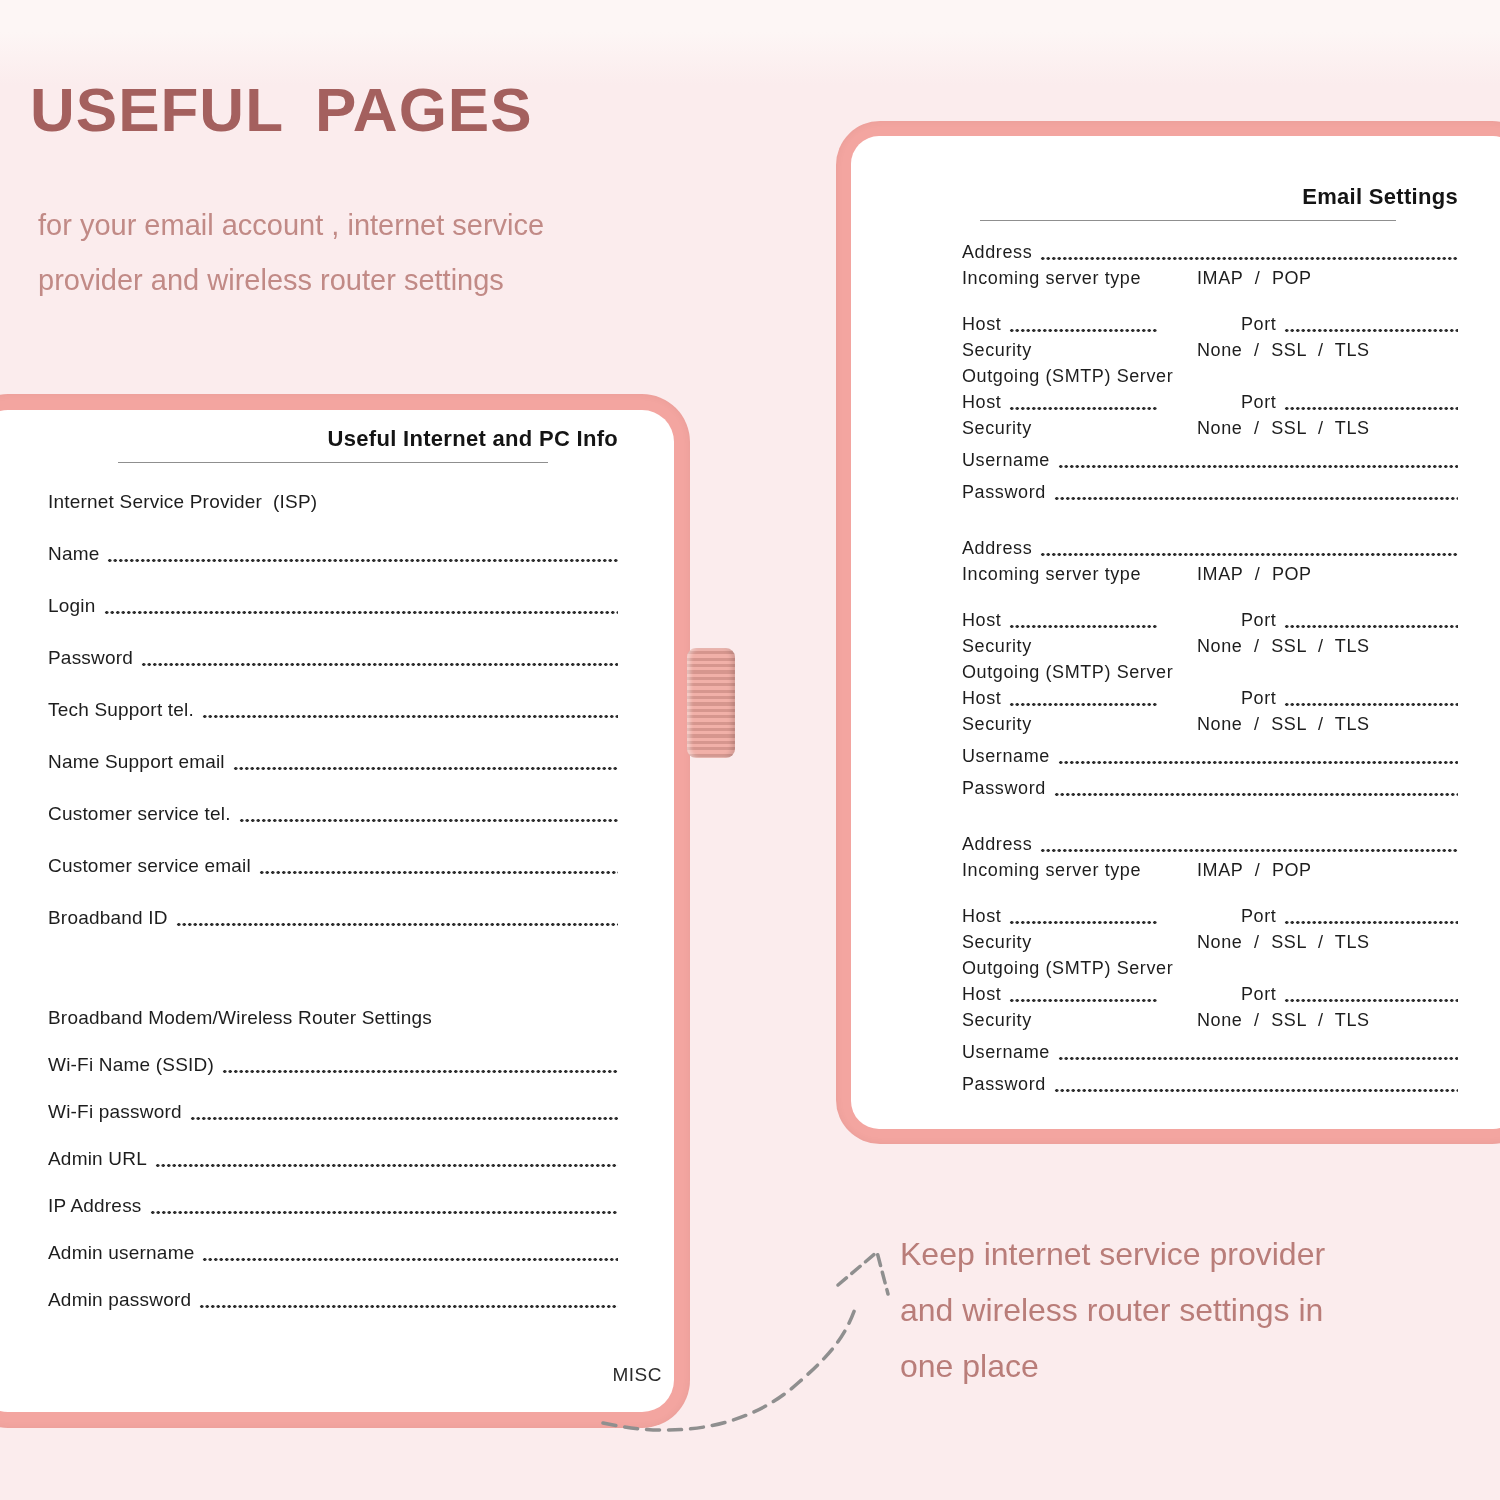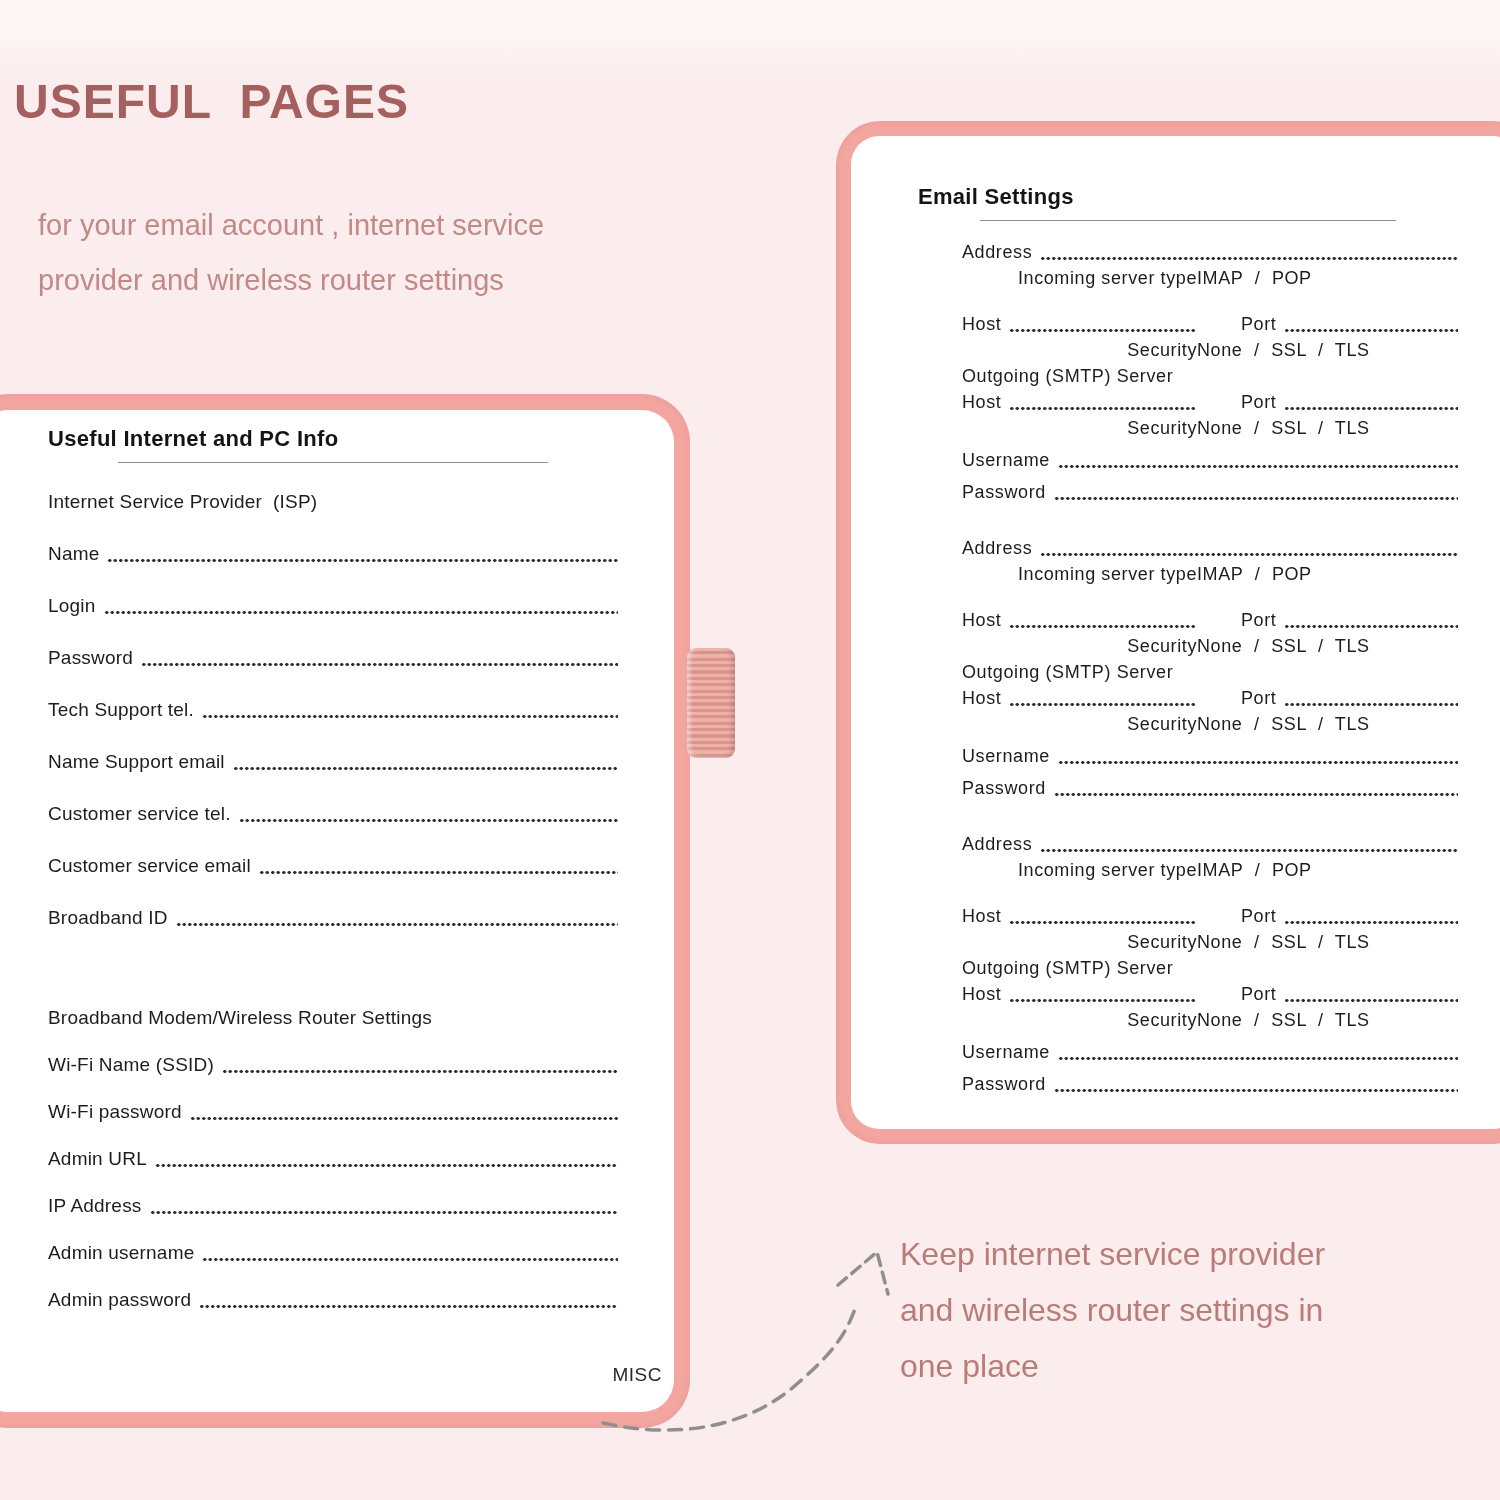--- a/index.html
+++ b/index.html
@@ -2,33 +2,33 @@
 <html><head>
 <meta charset="utf-8">
 <style>
   html,body{margin:0;padding:0;background:#fbeced;}
   .canvas{
     position:relative;width:1500px;height:1500px;overflow:hidden;
     background:linear-gradient(180deg,#fdf6f5 0px,#fdf6f5 32px,#fbeced 85px,#fbeced 100%);
     font-family:"Liberation Sans",sans-serif;
   }
   
-  .main-title{position:absolute;left:14px;top:74px;font-size:48px;font-weight:bold;
+  .main-title{position:absolute;left:30px;top:74px;font-size:62px;font-weight:bold;
     color:#a4605e;letter-spacing:1px;word-spacing:14px;}
   .subtitle{position:absolute;left:38px;top:198px;font-size:29px;color:#c18a86;line-height:55px;}
   
   .nb{position:absolute;background:#f3a5a0;box-shadow:inset 0 0 8px rgba(0,0,0,.05);}
   .nb-left{left:-40px;top:394px;width:730px;height:1034px;border-radius:48px;}
   .nb-right{left:836px;top:121px;width:700px;height:1023px;border-radius:44px;}
   .nb .page{position:absolute;background:#ffffff;}
   .nb-left .page{left:16px;top:16px;right:16px;bottom:16px;border-radius:32px;
     padding:16px 56px 0 72px;box-sizing:border-box;}
   .nb-right .page{left:15px;top:15px;right:15px;bottom:15px;border-radius:28px;
     padding:48px 63px 0 67px;box-sizing:border-box;}
-  .pg-h{text-align:left;font-weight:bold;color:#141414;}
+  .pg-h{text-align:right;font-weight:bold;color:#141414;}
   .nb-left .pg-h{font-size:22px;letter-spacing:.3px;}
   .nb-right .pg-h{font-size:22px;letter-spacing:.3px;}
   .underline{height:0;border-bottom:1.5px solid #8f8f8f;margin:10px auto 0 auto;}
   .nb-left .underline{width:430px;}
   .nb-right .underline{width:416px;}
   
   .dots{flex:1 1 auto;height:5px;margin-left:8px;margin-bottom:2px;
     background-image:radial-gradient(circle,#2d2d2d 1.4px,transparent 1.8px);
     background-size:5.5px 5px;background-repeat:repeat-x;background-position:0 100%;}
   
@@ -40,21 +40,21 @@
   .lrow.section ~ .lrow{height:47px;}
   .misc{position:absolute;right:12px;bottom:26px;font-size:19px;color:#2a2a2a;letter-spacing:.5px;}
   
   .rcontent{margin-top:10px;}
   .rblock{margin-bottom:24px;}
   .rrow{display:flex;align-items:flex-end;color:#1d1d1d;font-size:18px;letter-spacing:.6px;}
   .rrow .lab{line-height:1.15;white-space:pre;margin-left:44px;}
   .rrow.leader{height:32px;}
   .rrow.choice,.rrow.plain,.rrow.pair{height:26px;}
   .rrow.spacer{height:20px;}
-  .rrow .c1{width:279px;flex:0 0 279px;display:flex;align-items:flex-end;box-sizing:border-box;justify-content:flex-end;}
+  .rrow .c1{width:279px;flex:0 0 279px;display:flex;align-items:flex-end;box-sizing:border-box;padding-right:40px;}
   .rrow .c2{flex:1 1 auto;display:flex;align-items:flex-end;}
   .rrow .val{word-spacing:6px;}
   
   .loop{position:absolute;left:687px;top:648px;width:48px;height:110px;border-radius:9px;
     background:repeating-linear-gradient(180deg,#f1b0a8 0px,#f1b0a8 3.2px,#d6968e 3.2px,#d6968e 6.4px);
     box-shadow:inset 3px 0 4px rgba(255,255,255,.45), inset -3px 0 5px rgba(0,0,0,.14);}
   
   .caption{position:absolute;left:900px;top:1226px;font-size:32px;line-height:56px;color:#b97d79;}
   .arrow-svg{position:absolute;left:555px;top:1225px;width:360px;height:215px;}
 </style>

